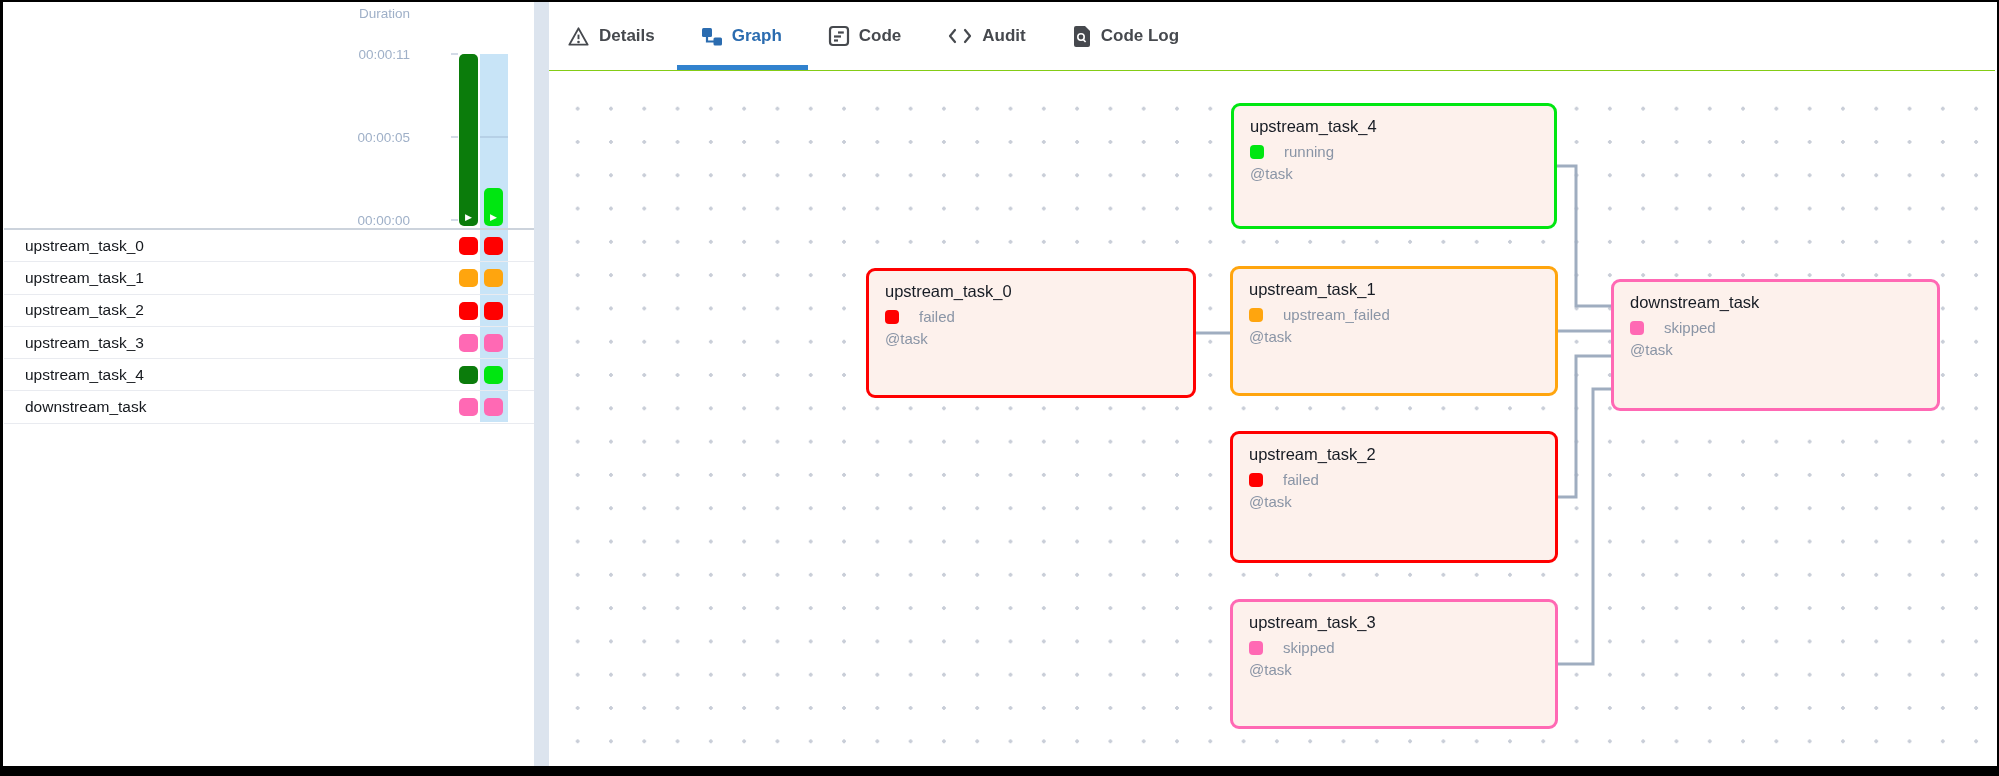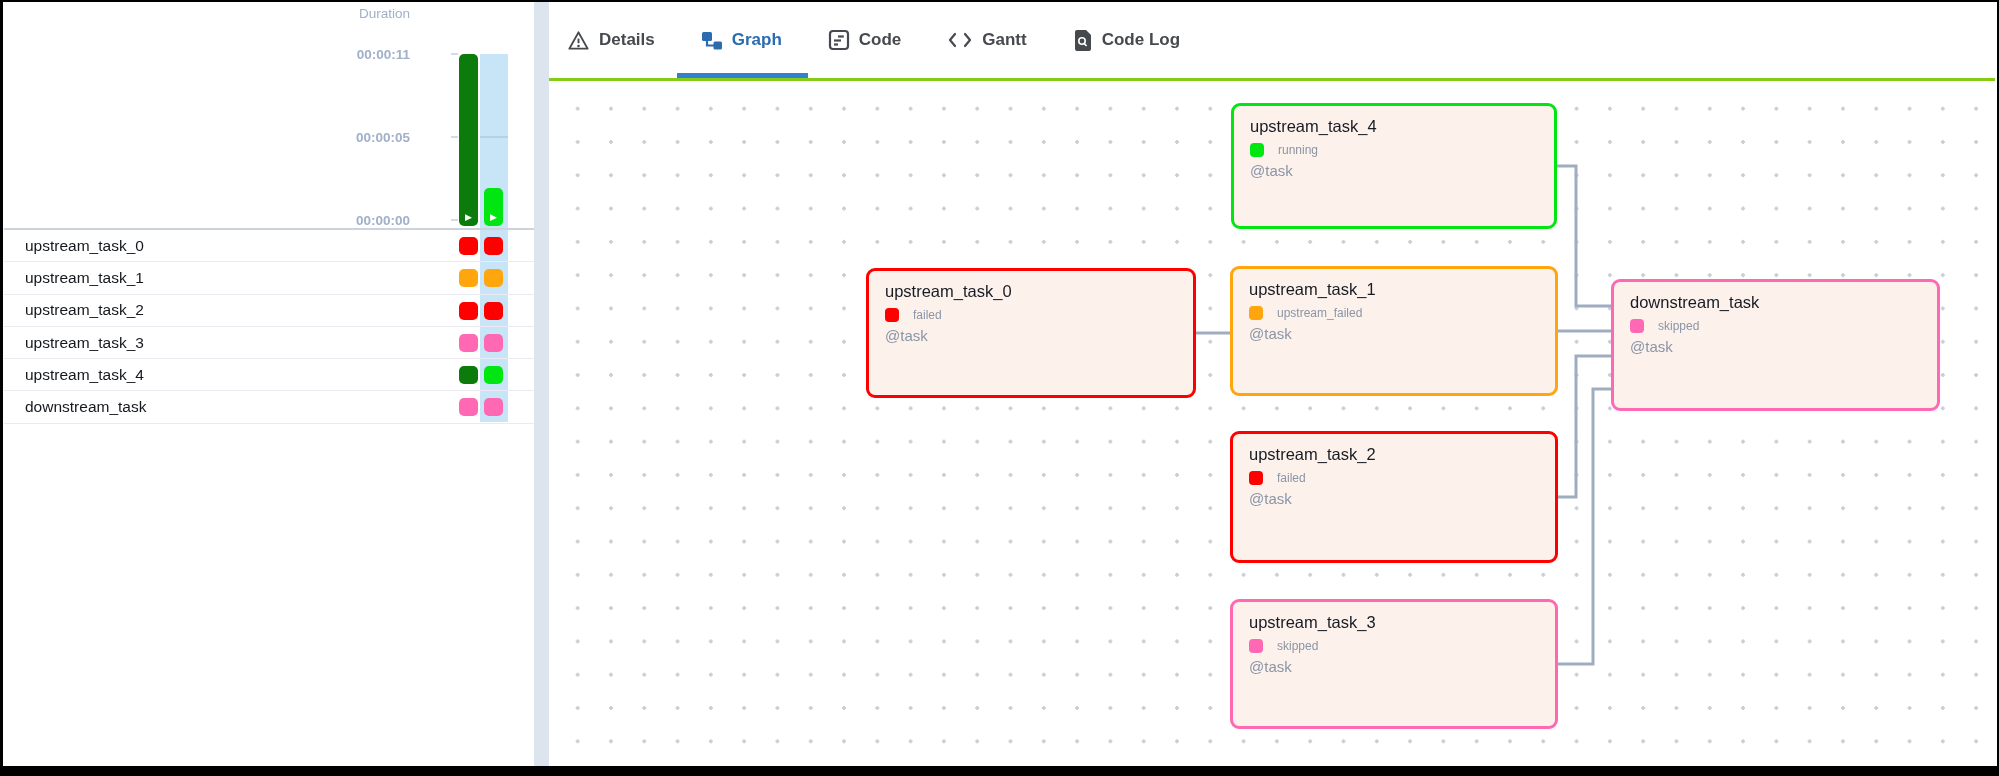--- a/index.html
+++ b/index.html
@@ -4,57 +4,57 @@
 <style>
   html,body{margin:0;padding:0;background:#fff;}
   body{font-family:"Liberation Sans", sans-serif; -webkit-font-smoothing:antialiased;}
   .frame{position:relative;width:1999px;height:776px;background:#fff;box-sizing:border-box;
          border:2px solid #000;border-left-width:3px;overflow:hidden;}
   .bottom-bar{position:absolute;left:0;right:0;bottom:0;height:8px;background:#000;z-index:50;}
 
   
   .left-panel{position:absolute;left:1px;top:0;width:490px;height:766px;background:#fff;}
   .duration-label{position:absolute;top:4px;right:84px;font-size:13.5px;color:#9fb0c8;}
-  .axis-tick{position:absolute;right:84px;font-size:13.5px;color:#9fb0c8;font-weight:bold;}
+  .axis-tick{position:absolute;right:84px;font-size:13.5px;color:#9fb0c8;}
   .tick-0{top:45px}.tick-1{top:128px}.tick-2{top:211px}
   .dash{position:absolute;left:447px;width:7px;height:2px;background:#d3dbe7;}
   .dash-0{top:51px}.dash-1{top:134px}.dash-2{top:217px}
   .sel-col{position:absolute;left:476px;top:52px;width:28px;height:368px;}
   .gridline5{position:absolute;left:476px;top:134px;width:28px;height:2px;background:rgba(150,172,198,.35);}
   .bar{position:absolute;width:19px;border-radius:5px;cursor:pointer;}
   .bar-1{left:455px;top:52px;height:172px;}
   .bar-2{left:480px;top:186px;height:38px;}
   .play{position:absolute;bottom:4px;left:0;right:0;text-align:center;color:#fff;font-size:9px;line-height:10px;}
   .chart-sep{position:absolute;left:0;top:226px;width:530px;height:2px;background:#ccd3dc;}
   .task-list{position:absolute;left:0;top:228px;width:530px;}
   .task-row{position:relative;height:31.3px;border-bottom:1px solid #e9ebf0;}
   .task-label{position:absolute;left:21px;top:50%;transform:translateY(-50%);font-size:15.5px;color:#15181d;white-space:nowrap;}
   .sq{position:absolute;top:7px;width:19px;height:18px;border-radius:5px;cursor:pointer;}
   .sq-1{left:455px}.sq-2{left:480px}
 
   
   .splitter{position:absolute;left:531px;top:0;width:15px;height:766px;background:#dce4ee;cursor:col-resize;}
 
   
-  .tab-bar{position:absolute;left:546px;top:0;right:2px;height:79px;background:#fff;
-           border-bottom:3px solid #84cc16;display:flex;align-items:center;padding-left:18px;gap:46px;box-sizing:border-box;z-index:5;}
+  .tab-bar{position:absolute;left:546px;top:0;right:2px;height:69px;background:#fff;
+           border-bottom:1px solid #84cc16;display:flex;align-items:center;padding-left:18px;gap:46px;box-sizing:border-box;z-index:5;}
   .tab{position:relative;display:flex;align-items:center;gap:9px;height:100%;font-size:17px;font-weight:700;color:#46494e;cursor:pointer;}
   .tab .ticon{display:flex;align-items:center;}
   .tab.active{color:#2b6cb0;}
   .tab.active::after{content:"";position:absolute;left:-24px;right:-26px;bottom:0;height:5px;background:#3182ce;}
 
   
   .canvas{position:absolute;left:546px;top:79px;right:2px;bottom:8px;background:#fff;
           background-image:radial-gradient(circle,#c9ced8 1.6px,transparent 1.9px);
           background-size:33.3px 33.3px;background-position:12px 11px;overflow:hidden;}
   .edges{position:absolute;left:0;top:0;width:1451px;height:690px;}
   .node{position:absolute;box-sizing:border-box;border:3px solid;border-radius:9px;background:#fdf1ec;
         padding:11px 16px;cursor:pointer;}
   .ntitle{font-size:16.5px;color:#171c24;margin-bottom:7px;white-space:nowrap;}
-  .nstatus{display:flex;align-items:center;gap:14px;font-size:12px;color:#8a95a6;margin-bottom:5px;}
+  .nstatus{display:flex;align-items:center;gap:20px;font-size:15px;color:#8a95a6;margin-bottom:5px;}
   .nsq{width:14px;height:14px;border-radius:4px;flex:0 0 auto;}
   .nmeta{font-size:15px;color:#8a95a6;}
 </style>
 </head>
 <body>
 
 <div class="frame">
 
   <div class="left-panel">
     <div class="duration-label">Duration</div>
@@ -144,21 +144,21 @@
         </span>
         <span class="tlabel">Code</span>
       </div>
       <div class="tab">
         <span class="ticon">
           <svg width="26" height="20" viewBox="0 0 26 20" fill="none">
             <path d="M8 4 L3 10 L8 16" stroke="#46494e" stroke-width="2.2" stroke-linecap="round" stroke-linejoin="round"></path>
             <path d="M18 4 L23 10 L18 16" stroke="#46494e" stroke-width="2.2" stroke-linecap="round" stroke-linejoin="round"></path>
           </svg>
         </span>
-        <span class="tlabel">Gantt</span>
+        <span class="tlabel">Audit</span>
       </div>
       <div class="tab">
         <span class="ticon">
           <svg width="20" height="23" viewBox="0 0 20 23">
             <path d="M2 3 a2 2 0 0 1 2-2 h9 l5 5 v14 a2 2 0 0 1 -2 2 h-12 a2 2 0 0 1 -2 -2 Z" fill="#46494e"></path>
             <circle cx="9" cy="12" r="3.2" stroke="#fff" stroke-width="1.6" fill="none"></circle>
             <line x1="11.3" y1="14.6" x2="13.6" y2="17" stroke="#fff" stroke-width="1.6"></line>
           </svg>
         </span>
         <span class="tlabel">Code Log</span>

